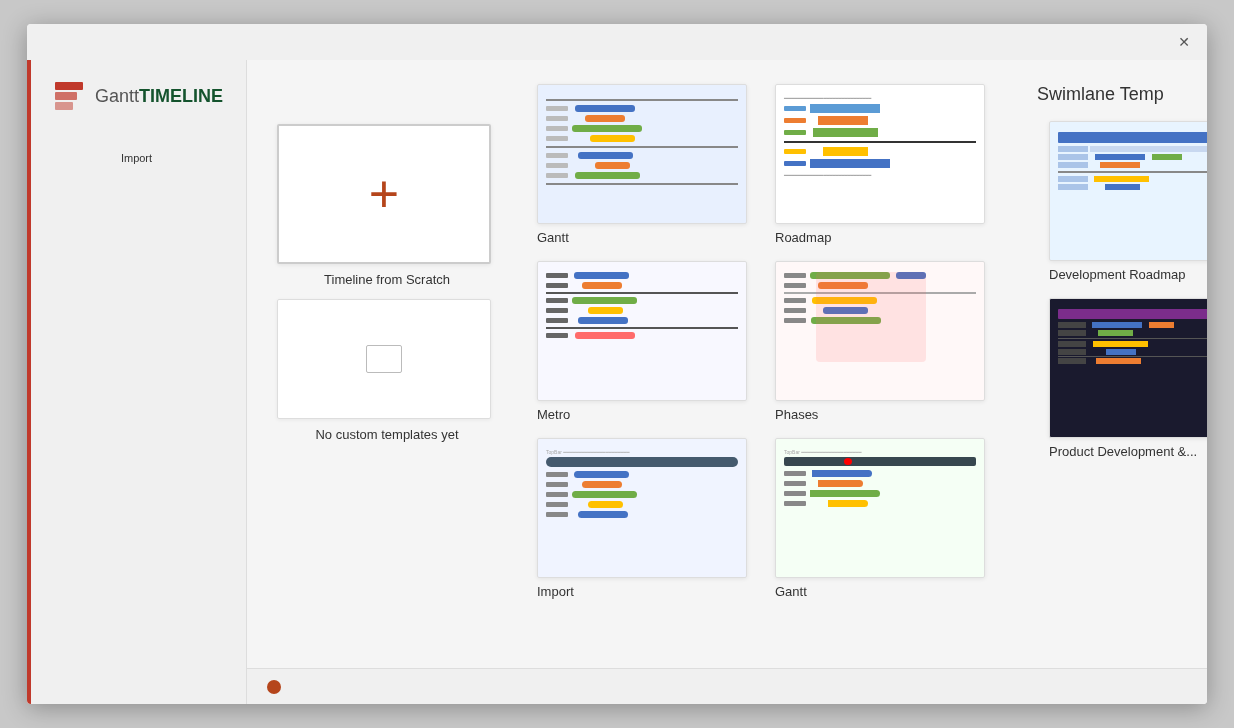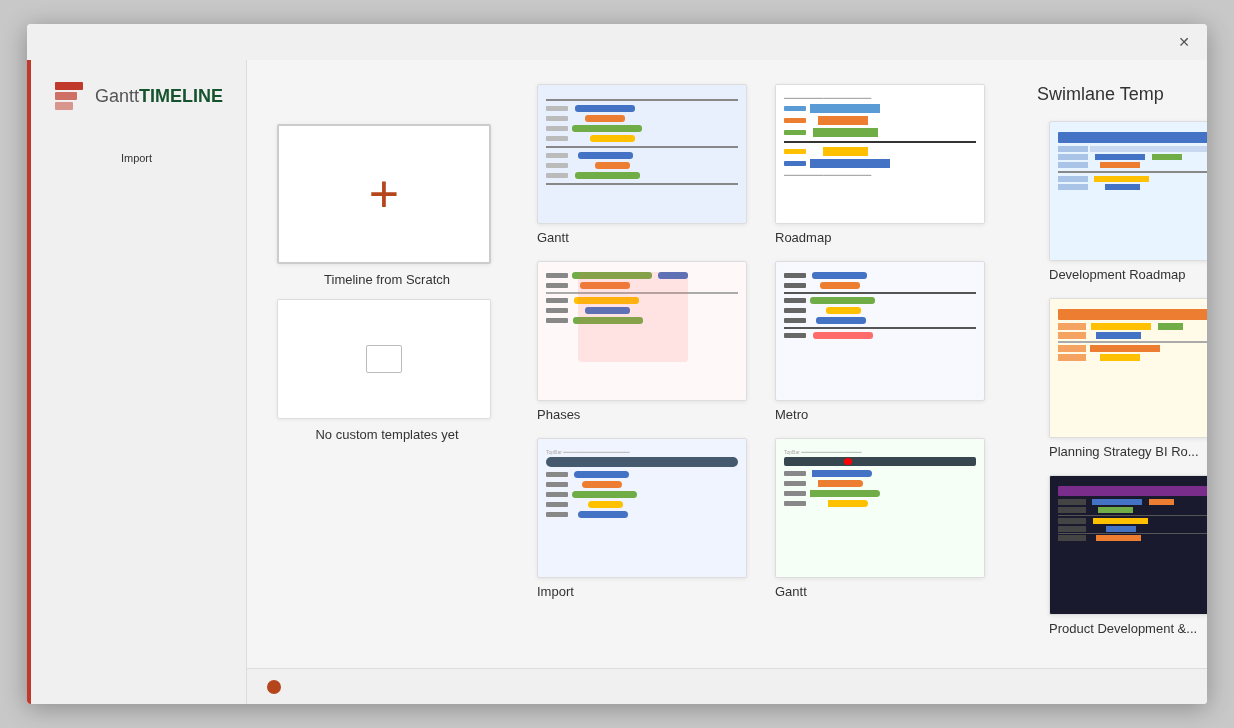--- a/index.html
+++ b/index.html
@@ -421,20 +421,54 @@
                         <div class="tl-label" style="background:#4472c4;"></div>
                         <div class="tl-bar" style="width:80px;background:#4472c4;margin-left:2px;height:9px;border-radius:0;"></div>
                       </div>
                     <div style="font-size:5px;color:#888;margin-top:4px;">━━━━━━━━━━━━━━━━━━━━━━━━━━━━━</div>
                   </div>
                 </div>
                 <div class="style-label">Roadmap</div>
               </div>
 
               <div class="style-card">
+                <div class="style-thumb metro-thumb">
+                  <div class="thumb-canvas thumb-padding">
+                    <div class="tl-row">
+                        <div class="tl-label" style="background:#666;"></div>
+                        <div class="tl-bar" style="width:55px;background:#4472c4;margin-left:4px;"></div>
+                      </div>
+                    <div class="tl-row">
+                        <div class="tl-label" style="background:#666;"></div>
+                        <div class="tl-bar" style="width:40px;background:#ed7d31;margin-left:12px;"></div>
+                      </div>
+                    <div style="width:100%;height:2px;background:#555;margin:3px 0;"></div>
+                    <div class="tl-row">
+                        <div class="tl-label" style="background:#666;"></div>
+                        <div class="tl-bar" style="width:65px;background:#70ad47;margin-left:2px;"></div>
+                      </div>
+                    <div class="tl-row">
+                        <div class="tl-label" style="background:#666;"></div>
+                        <div class="tl-bar" style="width:35px;background:#ffc000;margin-left:18px;"></div>
+                      </div>
+                    <div class="tl-row">
+                        <div class="tl-label" style="background:#666;"></div>
+                        <div class="tl-bar" style="width:50px;background:#4472c4;margin-left:8px;"></div>
+                      </div>
+                    <div style="width:100%;height:2px;background:#555;margin:3px 0;"></div>
+                    <div class="tl-row">
+                        <div class="tl-label" style="background:#666;"></div>
+                        <div class="tl-bar" style="width:60px;background:#ff6b6b;margin-left:5px;"></div>
+                      </div>
+                  </div>
+                </div>
+                <div class="style-label">Metro</div>
+              </div>
+
+              <div class="style-card">
                 <div class="style-thumb phases-thumb">
                   <div class="thumb-canvas thumb-padding">
 
                     <div style="position:absolute;left:40px;top:10px;width:110px;height:90px;background:rgba(255,100,100,0.15);border-radius:4px;"></div>
                     <div class="tl-row">
                         <div class="tl-label" style="background:#888;"></div>
                         <div class="tl-bar" style="width:80px;background:#70ad47;margin-left:2px;"></div>
                         <div class="tl-bar" style="width:30px;background:#4472c4;margin-left:4px;"></div>
                       </div>
                     <div class="tl-row">
@@ -450,54 +484,20 @@
                         <div class="tl-label" style="background:#888;"></div>
                         <div class="tl-bar" style="width:45px;background:#4472c4;margin-left:15px;"></div>
                       </div>
                     <div class="tl-row">
                         <div class="tl-label" style="background:#888;"></div>
                         <div class="tl-bar" style="width:70px;background:#70ad47;margin-left:3px;"></div>
                       </div>
                   </div>
                 </div>
                 <div class="style-label">Phases</div>
-              </div>
-
-              <div class="style-card">
-                <div class="style-thumb metro-thumb">
-                  <div class="thumb-canvas thumb-padding">
-                    <div class="tl-row">
-                        <div class="tl-label" style="background:#666;"></div>
-                        <div class="tl-bar" style="width:55px;background:#4472c4;margin-left:4px;"></div>
-                      </div>
-                    <div class="tl-row">
-                        <div class="tl-label" style="background:#666;"></div>
-                        <div class="tl-bar" style="width:40px;background:#ed7d31;margin-left:12px;"></div>
-                      </div>
-                    <div style="width:100%;height:2px;background:#555;margin:3px 0;"></div>
-                    <div class="tl-row">
-                        <div class="tl-label" style="background:#666;"></div>
-                        <div class="tl-bar" style="width:65px;background:#70ad47;margin-left:2px;"></div>
-                      </div>
-                    <div class="tl-row">
-                        <div class="tl-label" style="background:#666;"></div>
-                        <div class="tl-bar" style="width:35px;background:#ffc000;margin-left:18px;"></div>
-                      </div>
-                    <div class="tl-row">
-                        <div class="tl-label" style="background:#666;"></div>
-                        <div class="tl-bar" style="width:50px;background:#4472c4;margin-left:8px;"></div>
-                      </div>
-                    <div style="width:100%;height:2px;background:#555;margin:3px 0;"></div>
-                    <div class="tl-row">
-                        <div class="tl-label" style="background:#666;"></div>
-                        <div class="tl-bar" style="width:60px;background:#ff6b6b;margin-left:5px;"></div>
-                      </div>
-                  </div>
-                </div>
-                <div class="style-label">Metro</div>
               </div>
 
               <div class="style-card">
                 <div class="style-thumb rounded-thumb">
                   <div class="thumb-canvas thumb-padding">
                     <div style="font-size:5px;color:#aaa;margin-bottom:2px;">TopBar ━━━━━━━━━━━━━━━━━━━━━━</div>
                     <div style="width:100%;height:10px;background:#455a6e;border-radius:5px;margin-bottom:4px;"></div>
                     <div class="tl-row">
                         <div class="tl-label" style="background:#888;"></div>
                         <div class="tl-bar" style="width:55px;background:#4472c4;margin-left:4px;border-radius:5px;"></div>
@@ -582,46 +582,20 @@
                     </div>
                     <div style="display:flex;gap:2px;">
                       <div style="width:30px;height:6px;background:#aac4e8;"></div>
                       <div style="width:35px;height:6px;background:#4472c4;margin-left:15px;"></div>
                     </div>
                   </div>
                 </div>
                 <div class="swimlane-label">Development Roadmap</div>
               </div>
 
-              <div class="swimlane-card">
-                <div class="swimlane-thumb planning-thumb" style="background:#fffbe8;">
-                  <div class="thumb-canvas thumb-padding">
-                    <div style="width:100%;height:11px;background:#ed7d31;margin-bottom:3px;border-radius:1px;"></div>
-                    <div style="display:flex;gap:2px;margin-bottom:2px;">
-                      <div style="width:28px;height:7px;background:#f4a460;"></div>
-                      <div style="width:60px;height:7px;background:#ffc000;margin-left:3px;"></div>
-                      <div style="width:25px;height:7px;background:#70ad47;margin-left:5px;"></div>
-                    </div>
-                    <div style="display:flex;gap:2px;margin-bottom:2px;">
-                      <div style="width:28px;height:7px;background:#f4a460;"></div>
-                      <div style="width:45px;height:7px;background:#4472c4;margin-left:8px;"></div>
-                    </div>
-                    <div style="width:100%;height:2px;background:#aaa;margin:2px 0;"></div>
-                    <div style="display:flex;gap:2px;margin-bottom:2px;">
-                      <div style="width:28px;height:7px;background:#f4a460;"></div>
-                      <div style="width:70px;height:7px;background:#ed7d31;margin-left:2px;"></div>
-                    </div>
-                    <div style="display:flex;gap:2px;">
-                      <div style="width:28px;height:7px;background:#f4a460;"></div>
-                      <div style="width:40px;height:7px;background:#ffc000;margin-left:12px;"></div>
-                    </div>
-                  </div>
-                </div>
-                <div class="swimlane-label">Planning Strategy BI Ro...</div>
-              </div>
 
               <div class="swimlane-card">
                 <div class="swimlane-thumb product-dev-thumb" style="background:#1a1a2e;">
                   <div class="thumb-canvas thumb-padding">
                     <div style="width:100%;height:10px;background:#7b2d8b;margin-bottom:3px;border-radius:1px;"></div>
                     <div style="display:flex;gap:2px;margin-bottom:2px;">
                       <div style="width:28px;height:6px;background:#444;"></div>
                       <div style="width:50px;height:6px;background:#4472c4;margin-left:4px;"></div>
                       <div style="width:25px;height:6px;background:#ed7d31;margin-left:5px;"></div>
                     </div>

